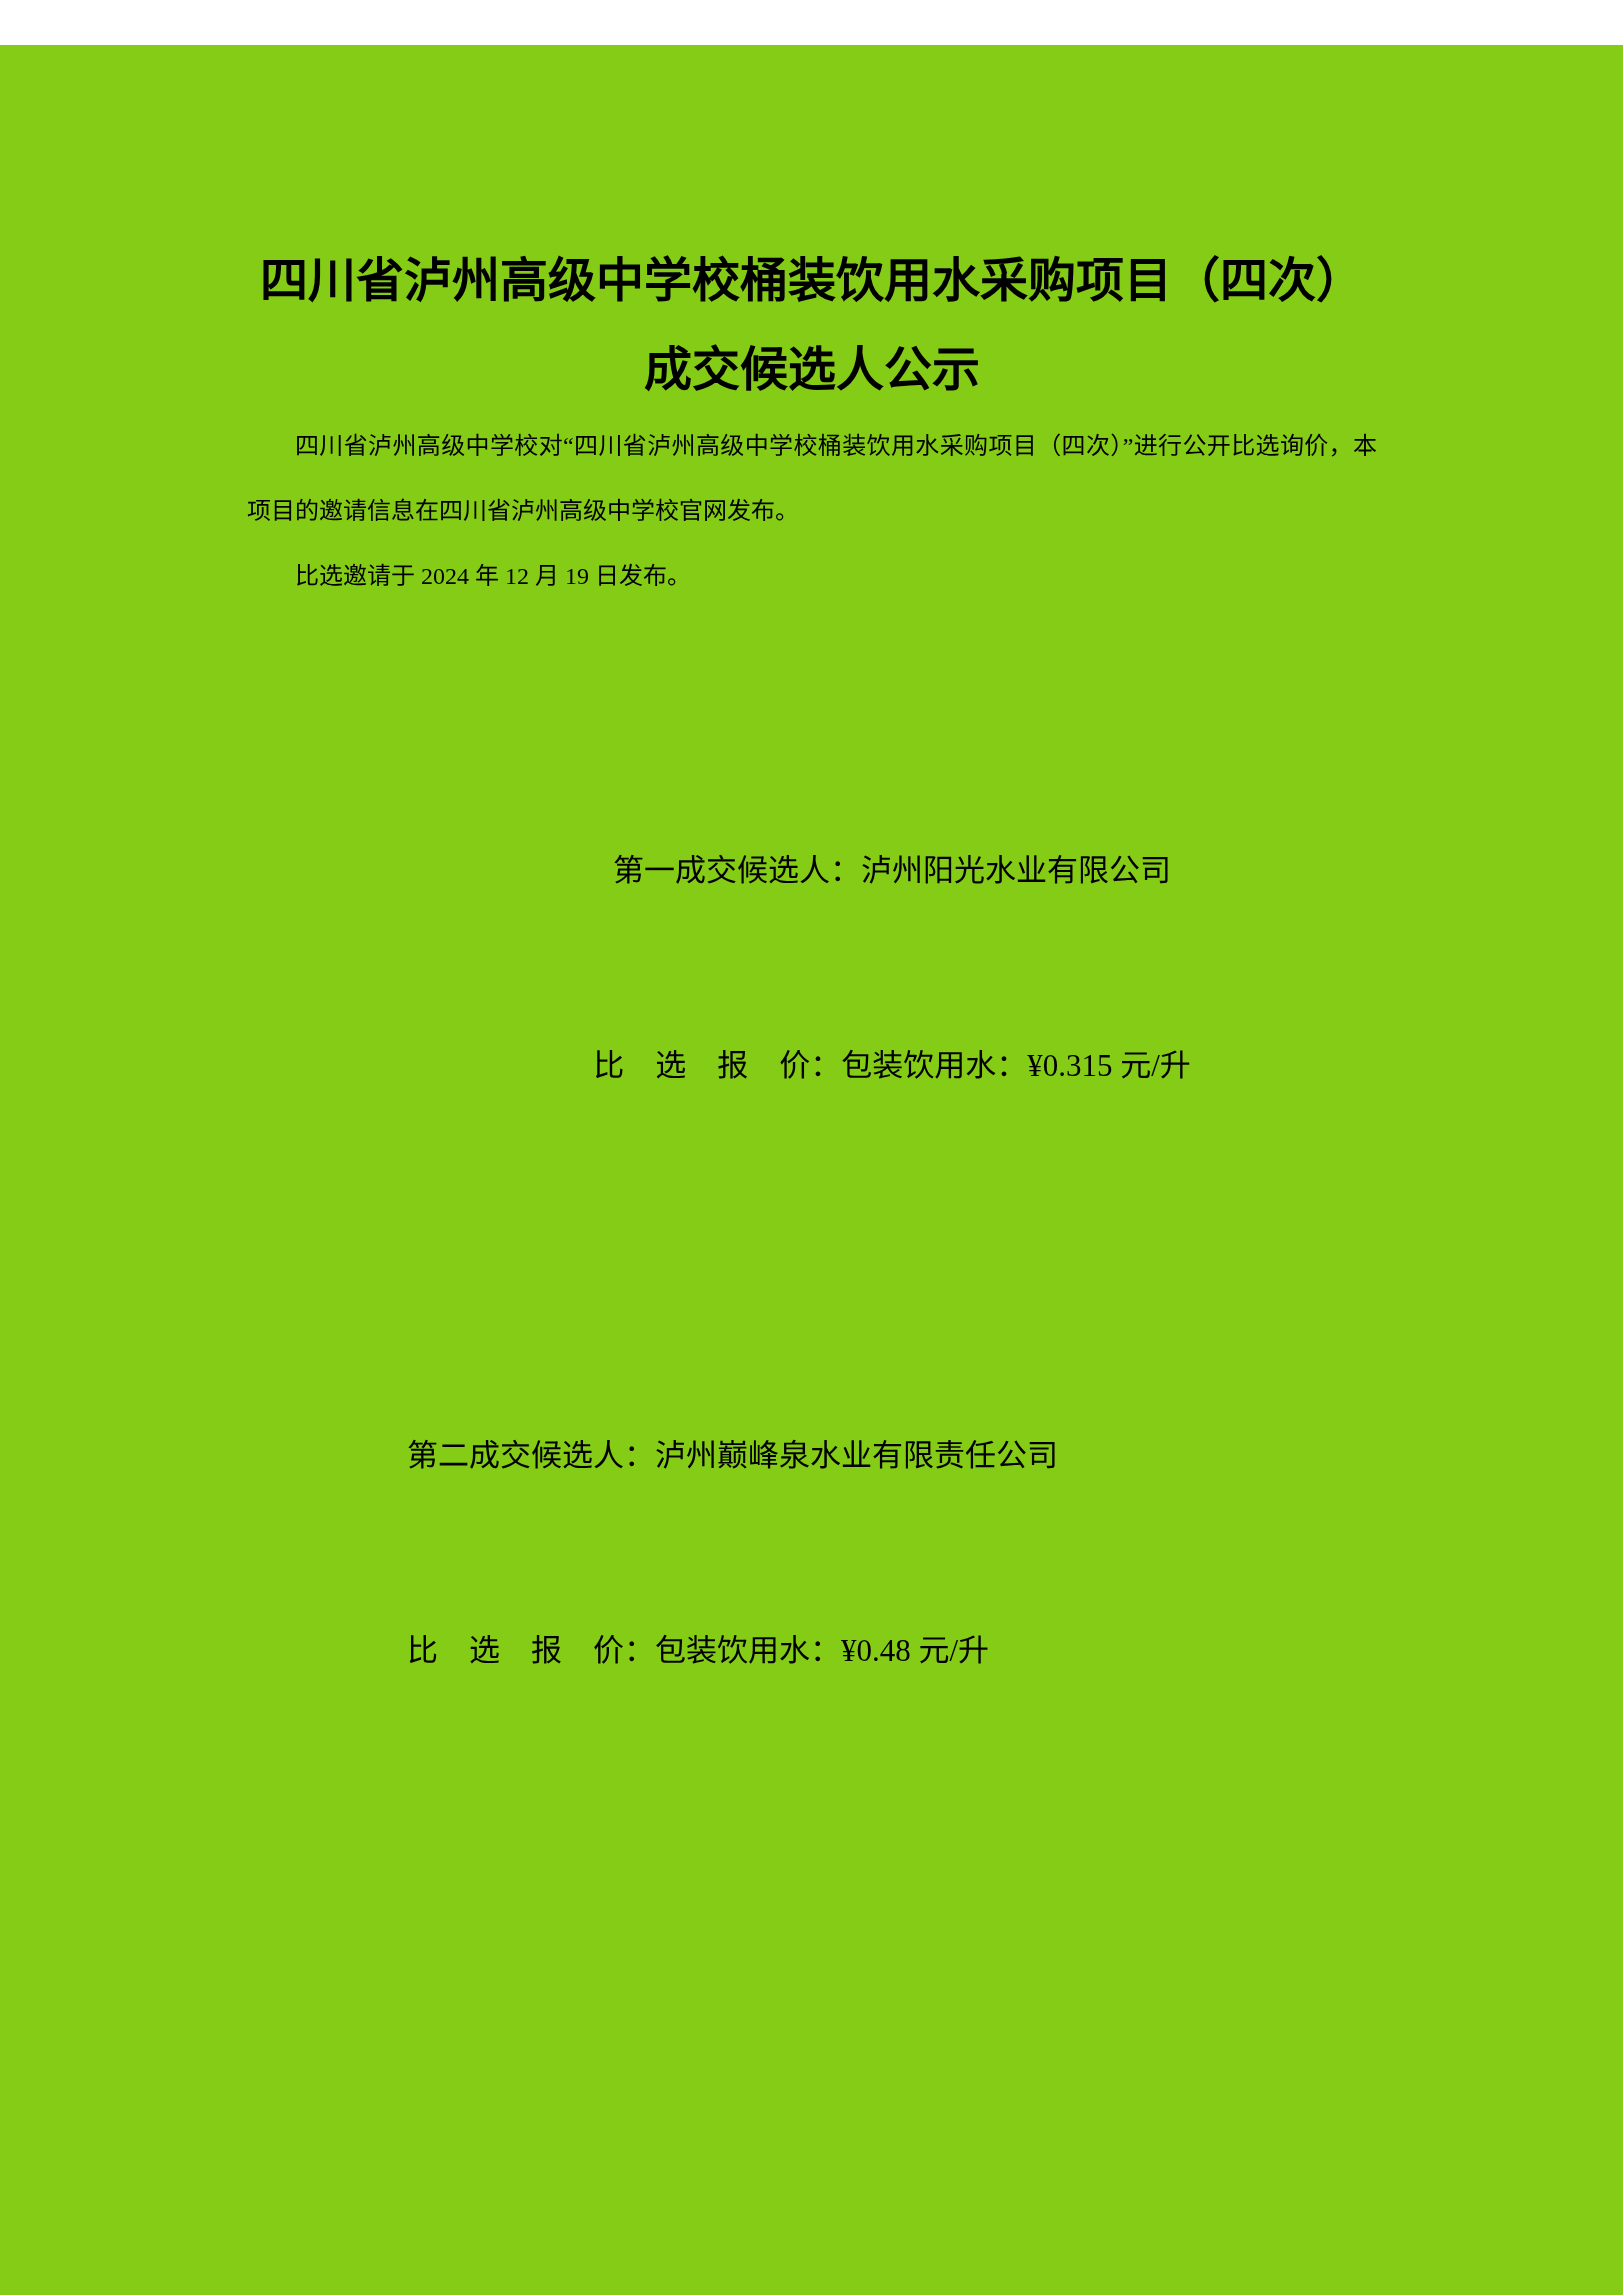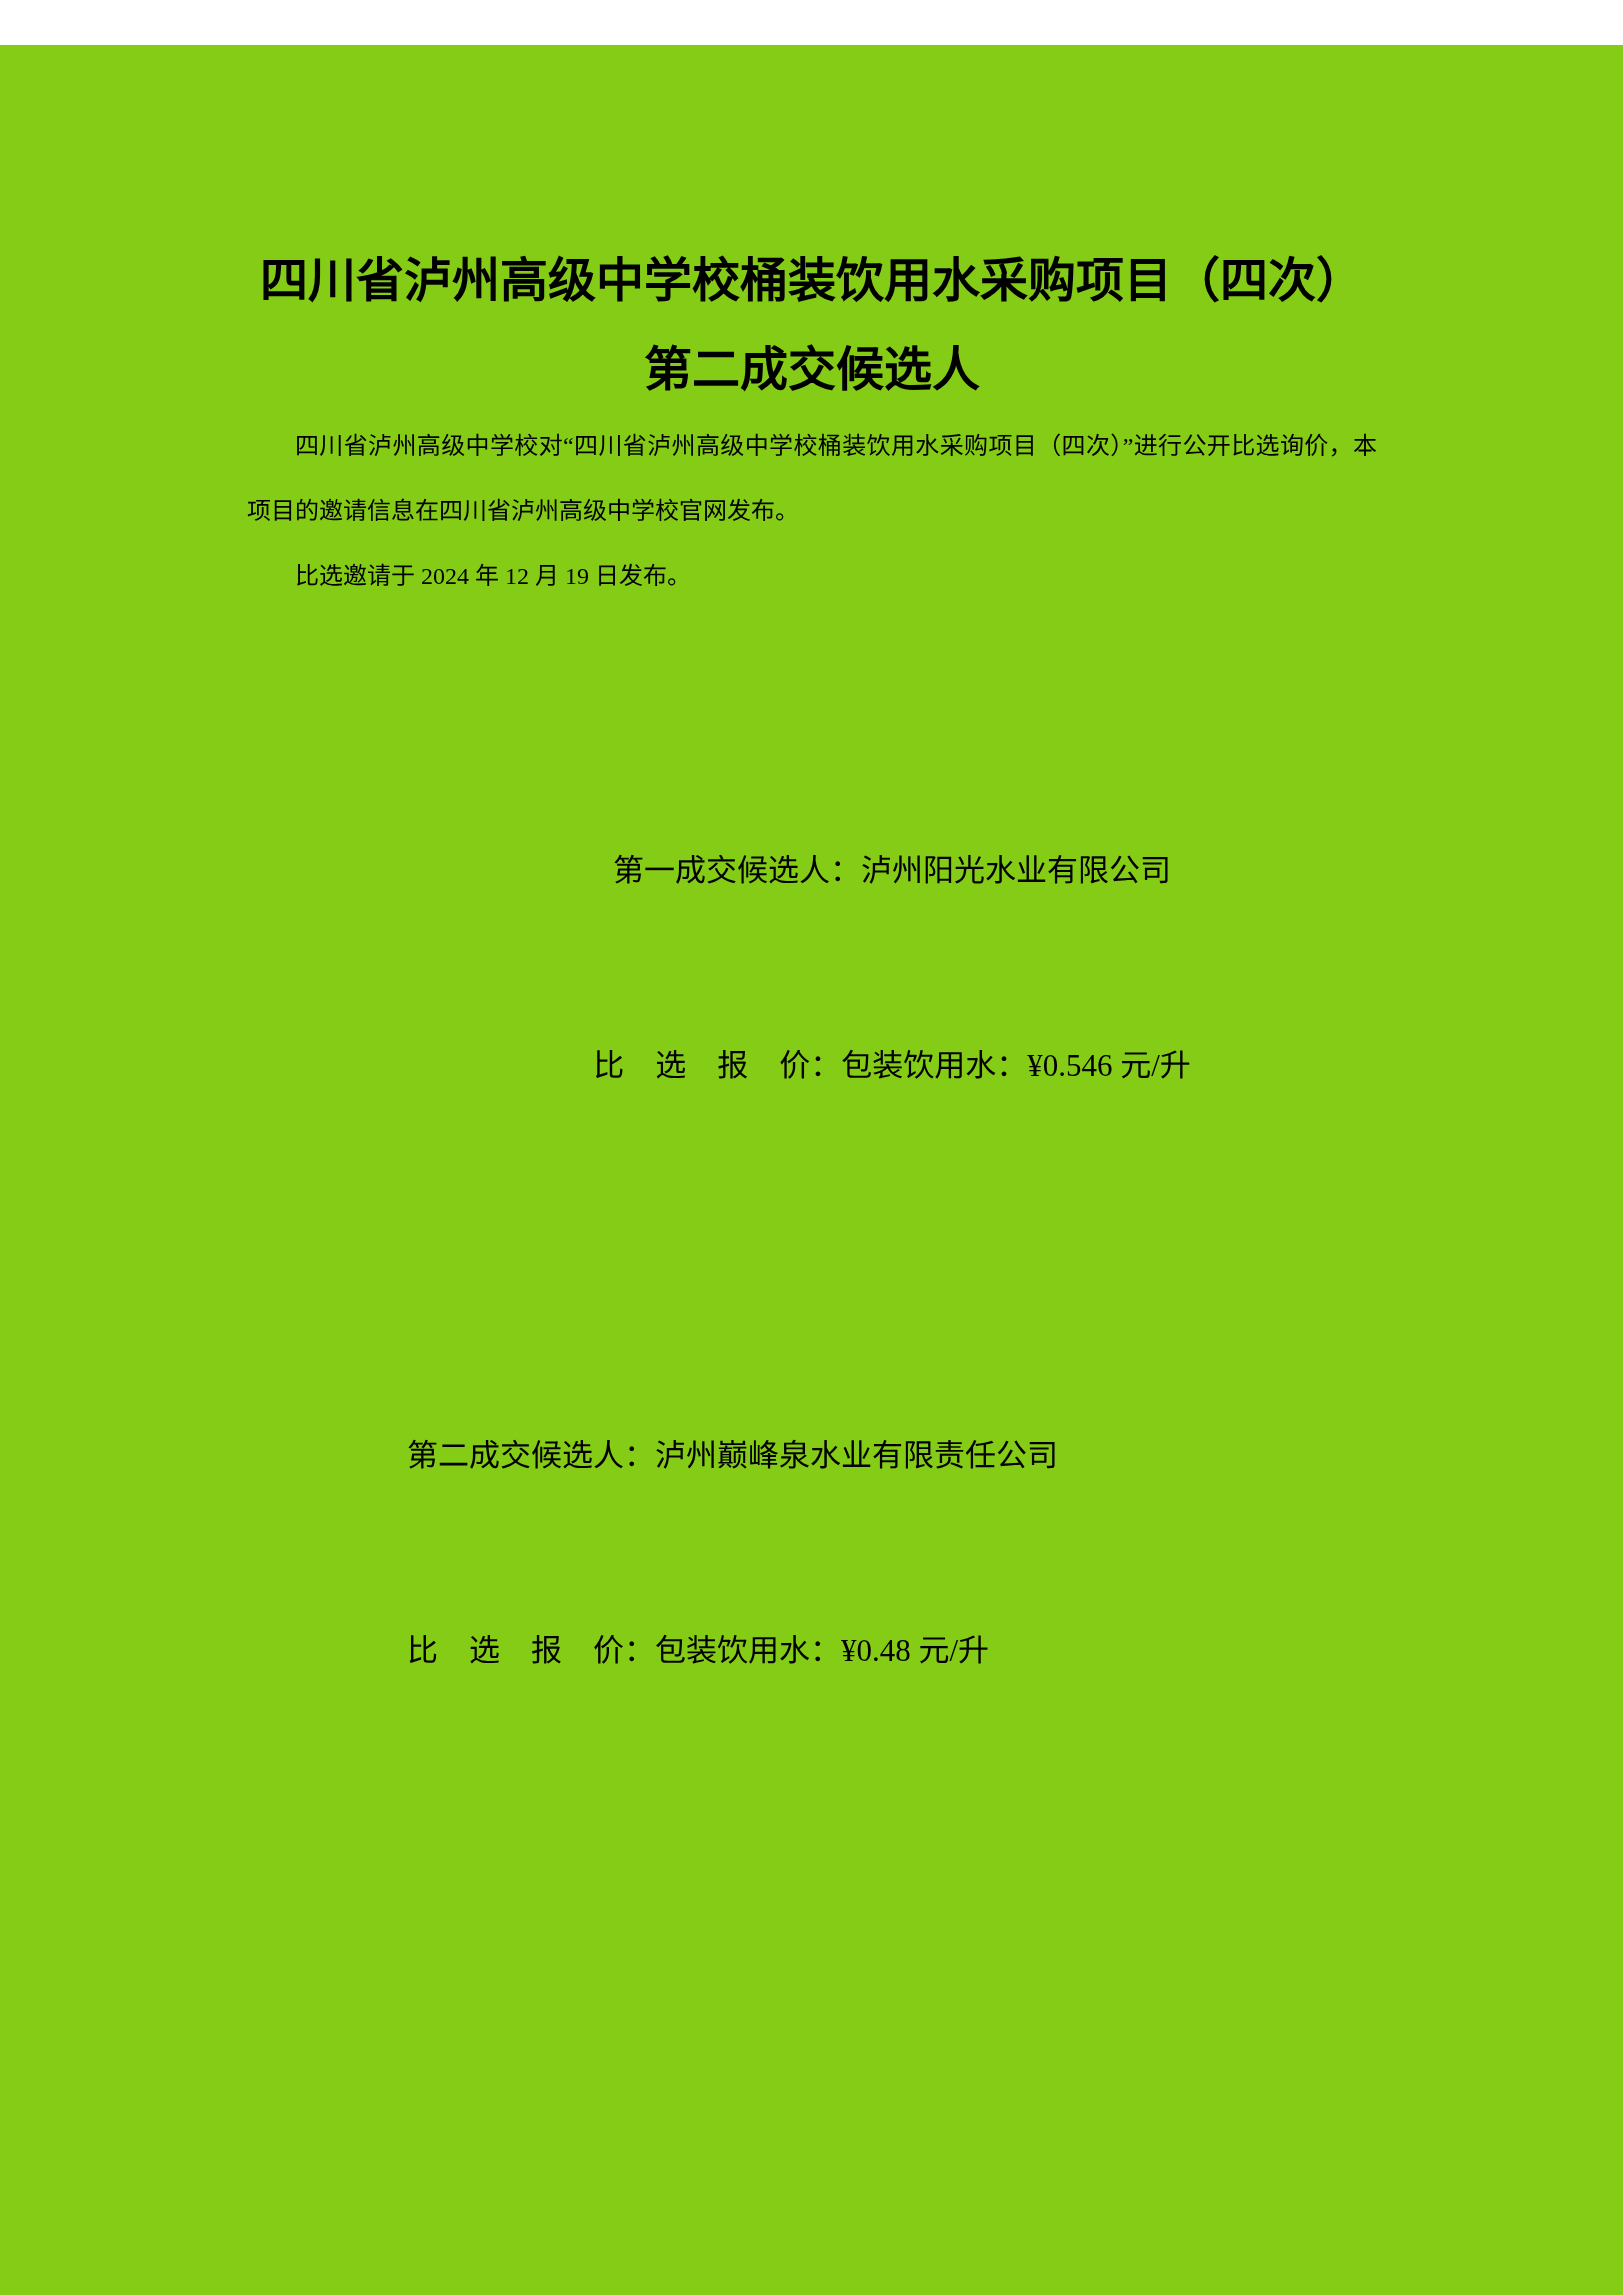--- a/index.html
+++ b/index.html
@@ -62,31 +62,31 @@
     white-space: pre-wrap;
   }
 </style>
 </head>
 <body>
 
 <div class="page">
 
   <div class="doc-title">
     <span class="title-line">四川省泸州高级中学校桶装饮用水采购项目（四次）</span>
-    <span class="title-line">第二成交候选人</span>
+    <span class="title-line">成交候选人公示</span>
   </div>
 
   <p class="body-text">四川省泸州高级中学校对“四川省泸州高级中学校桶装饮用水采购项目（四次）”进行公开比选询价，本项目的邀请信息在四川省泸州高级中学校官网发布。</p>
 
   <p class="body-text">比选邀请于 2024 年 12 月 19 日发布。</p>
 
 
   <div class="candidate-block first">
     <p class="candidate-line">第一成交候选人：泸州阳光水业有限公司</p>
-    <p class="candidate-line">比　选　报　价：包装饮用水：¥0.546 元/升</p>
+    <p class="candidate-line">比　选　报　价：包装饮用水：¥0.315 元/升</p>
   </div>
 
   <div class="candidate-block second">
     <p class="candidate-line">第二成交候选人：泸州巅峰泉水业有限责任公司</p>
     <p class="candidate-line">比　选　报　价：包装饮用水：¥0.48 元/升</p>
   </div>
 
   <div class="contact-block">
     
     

